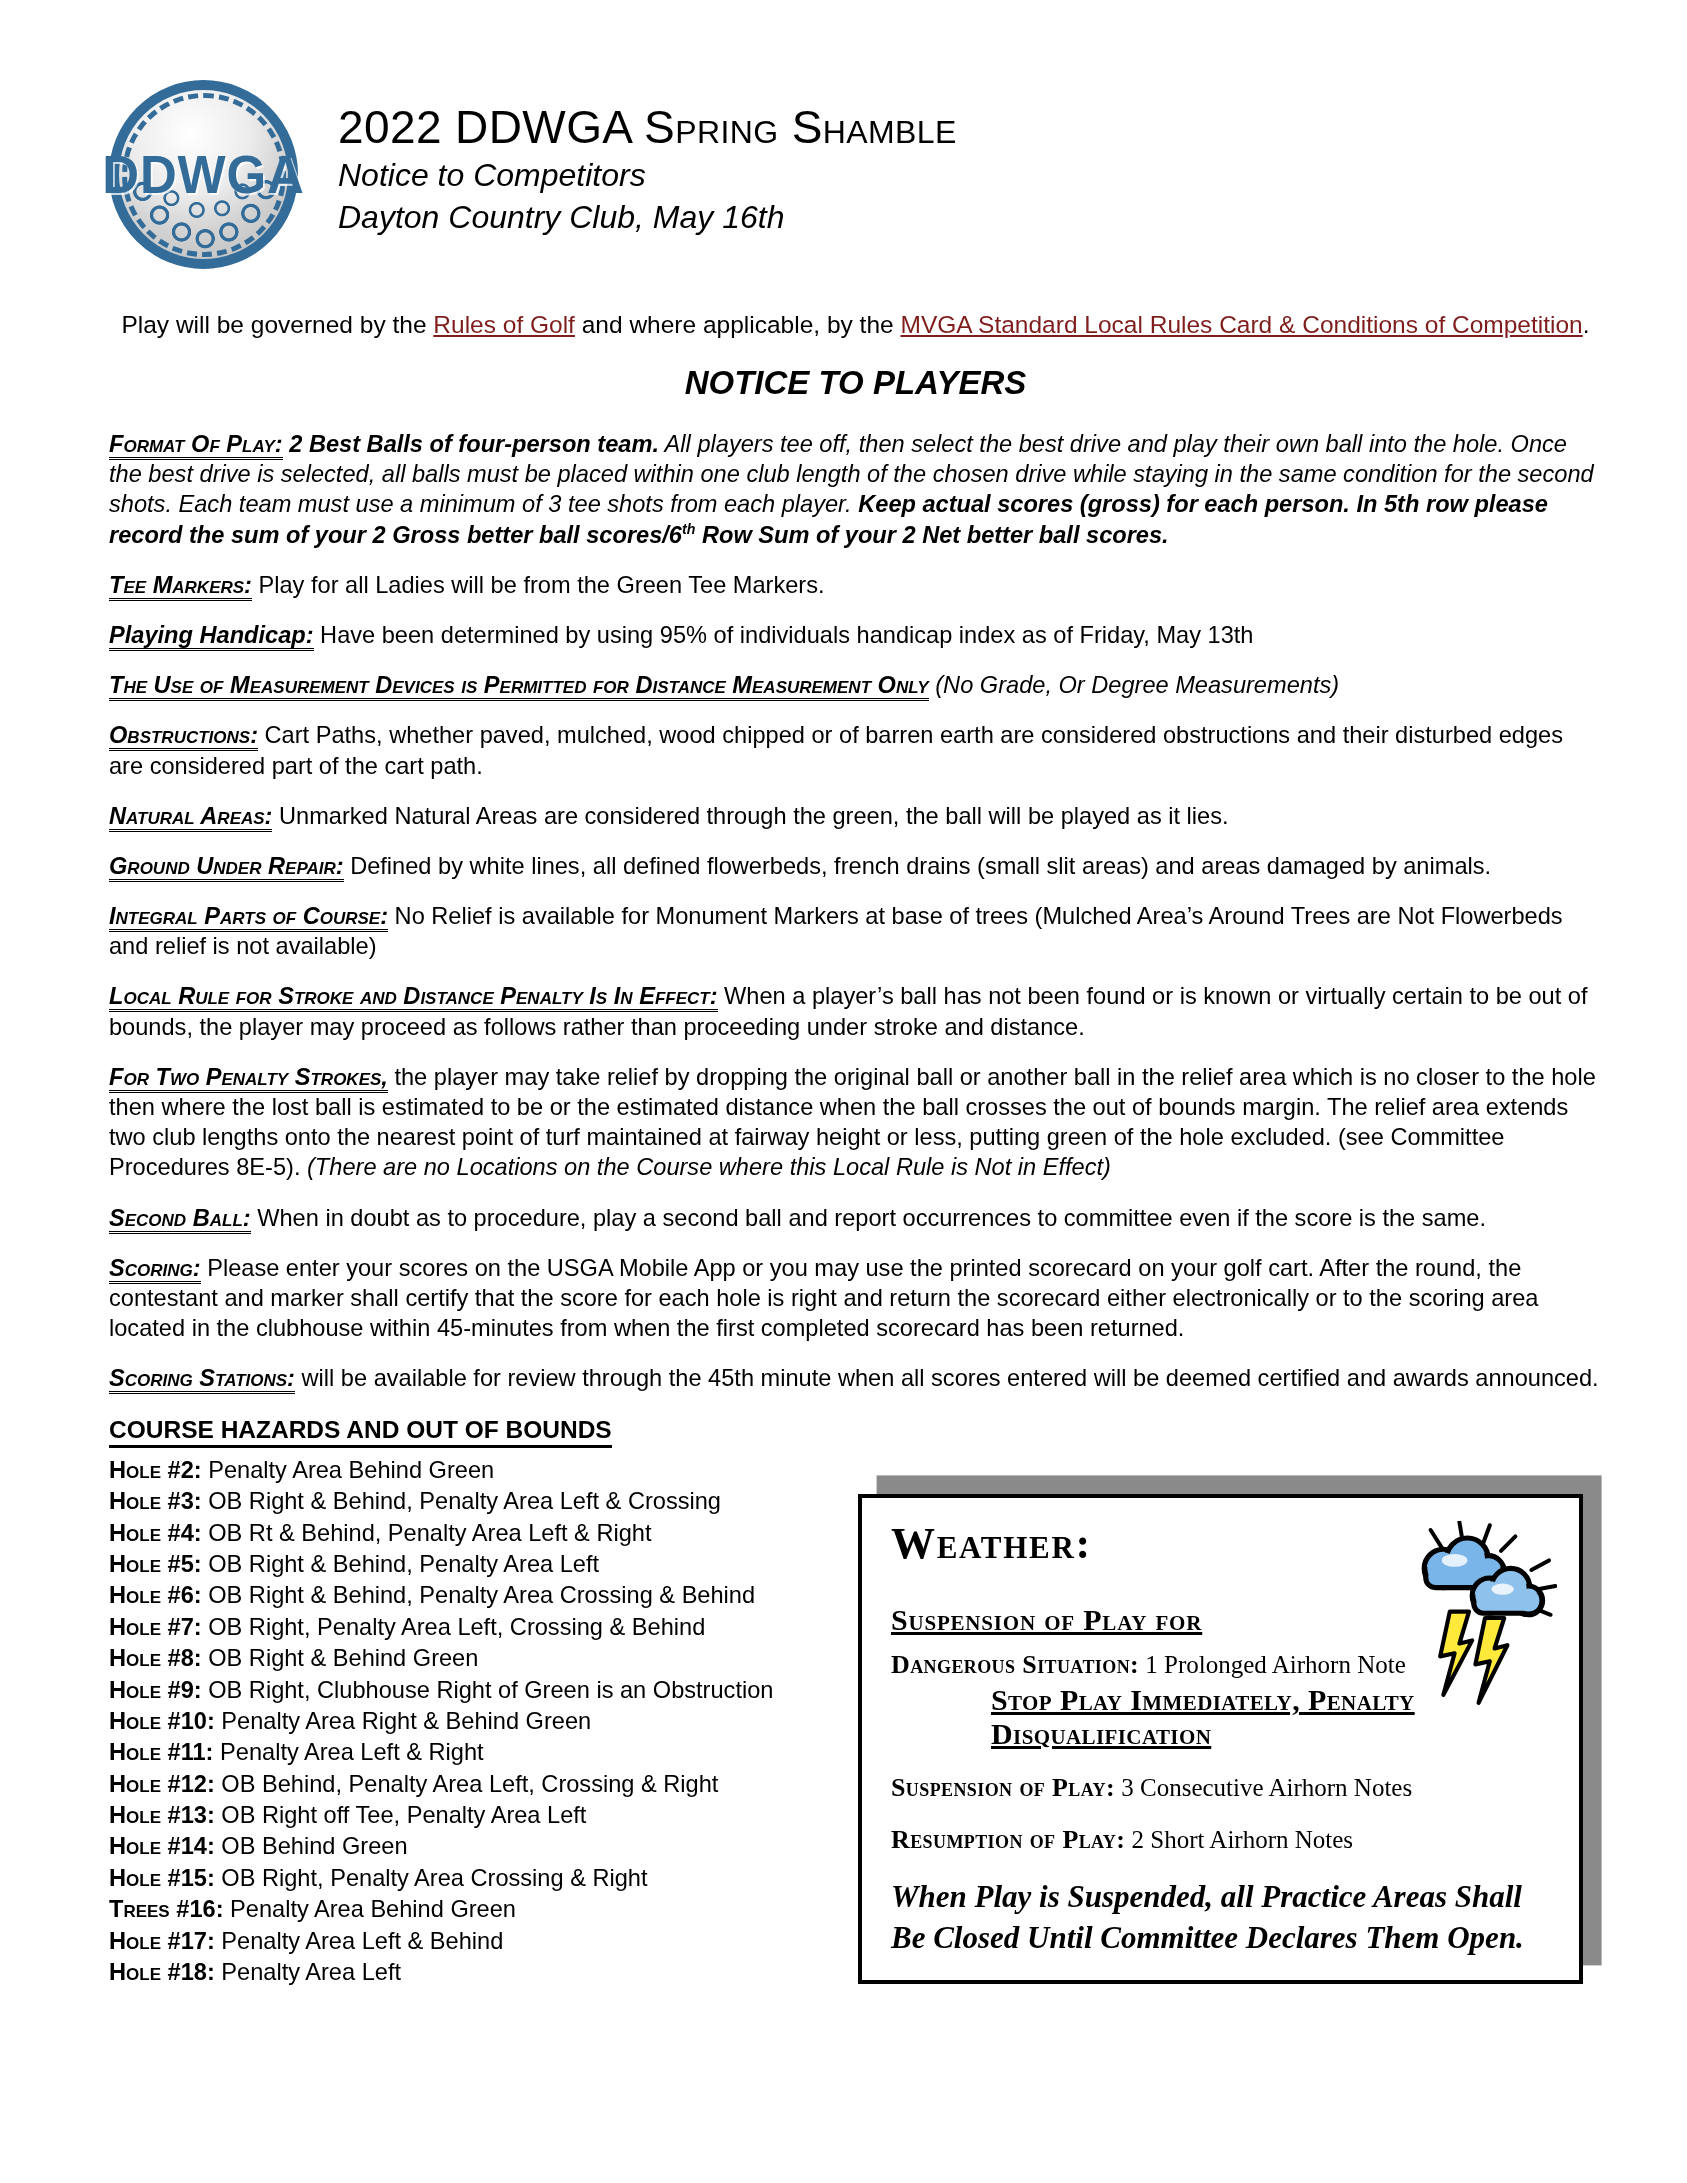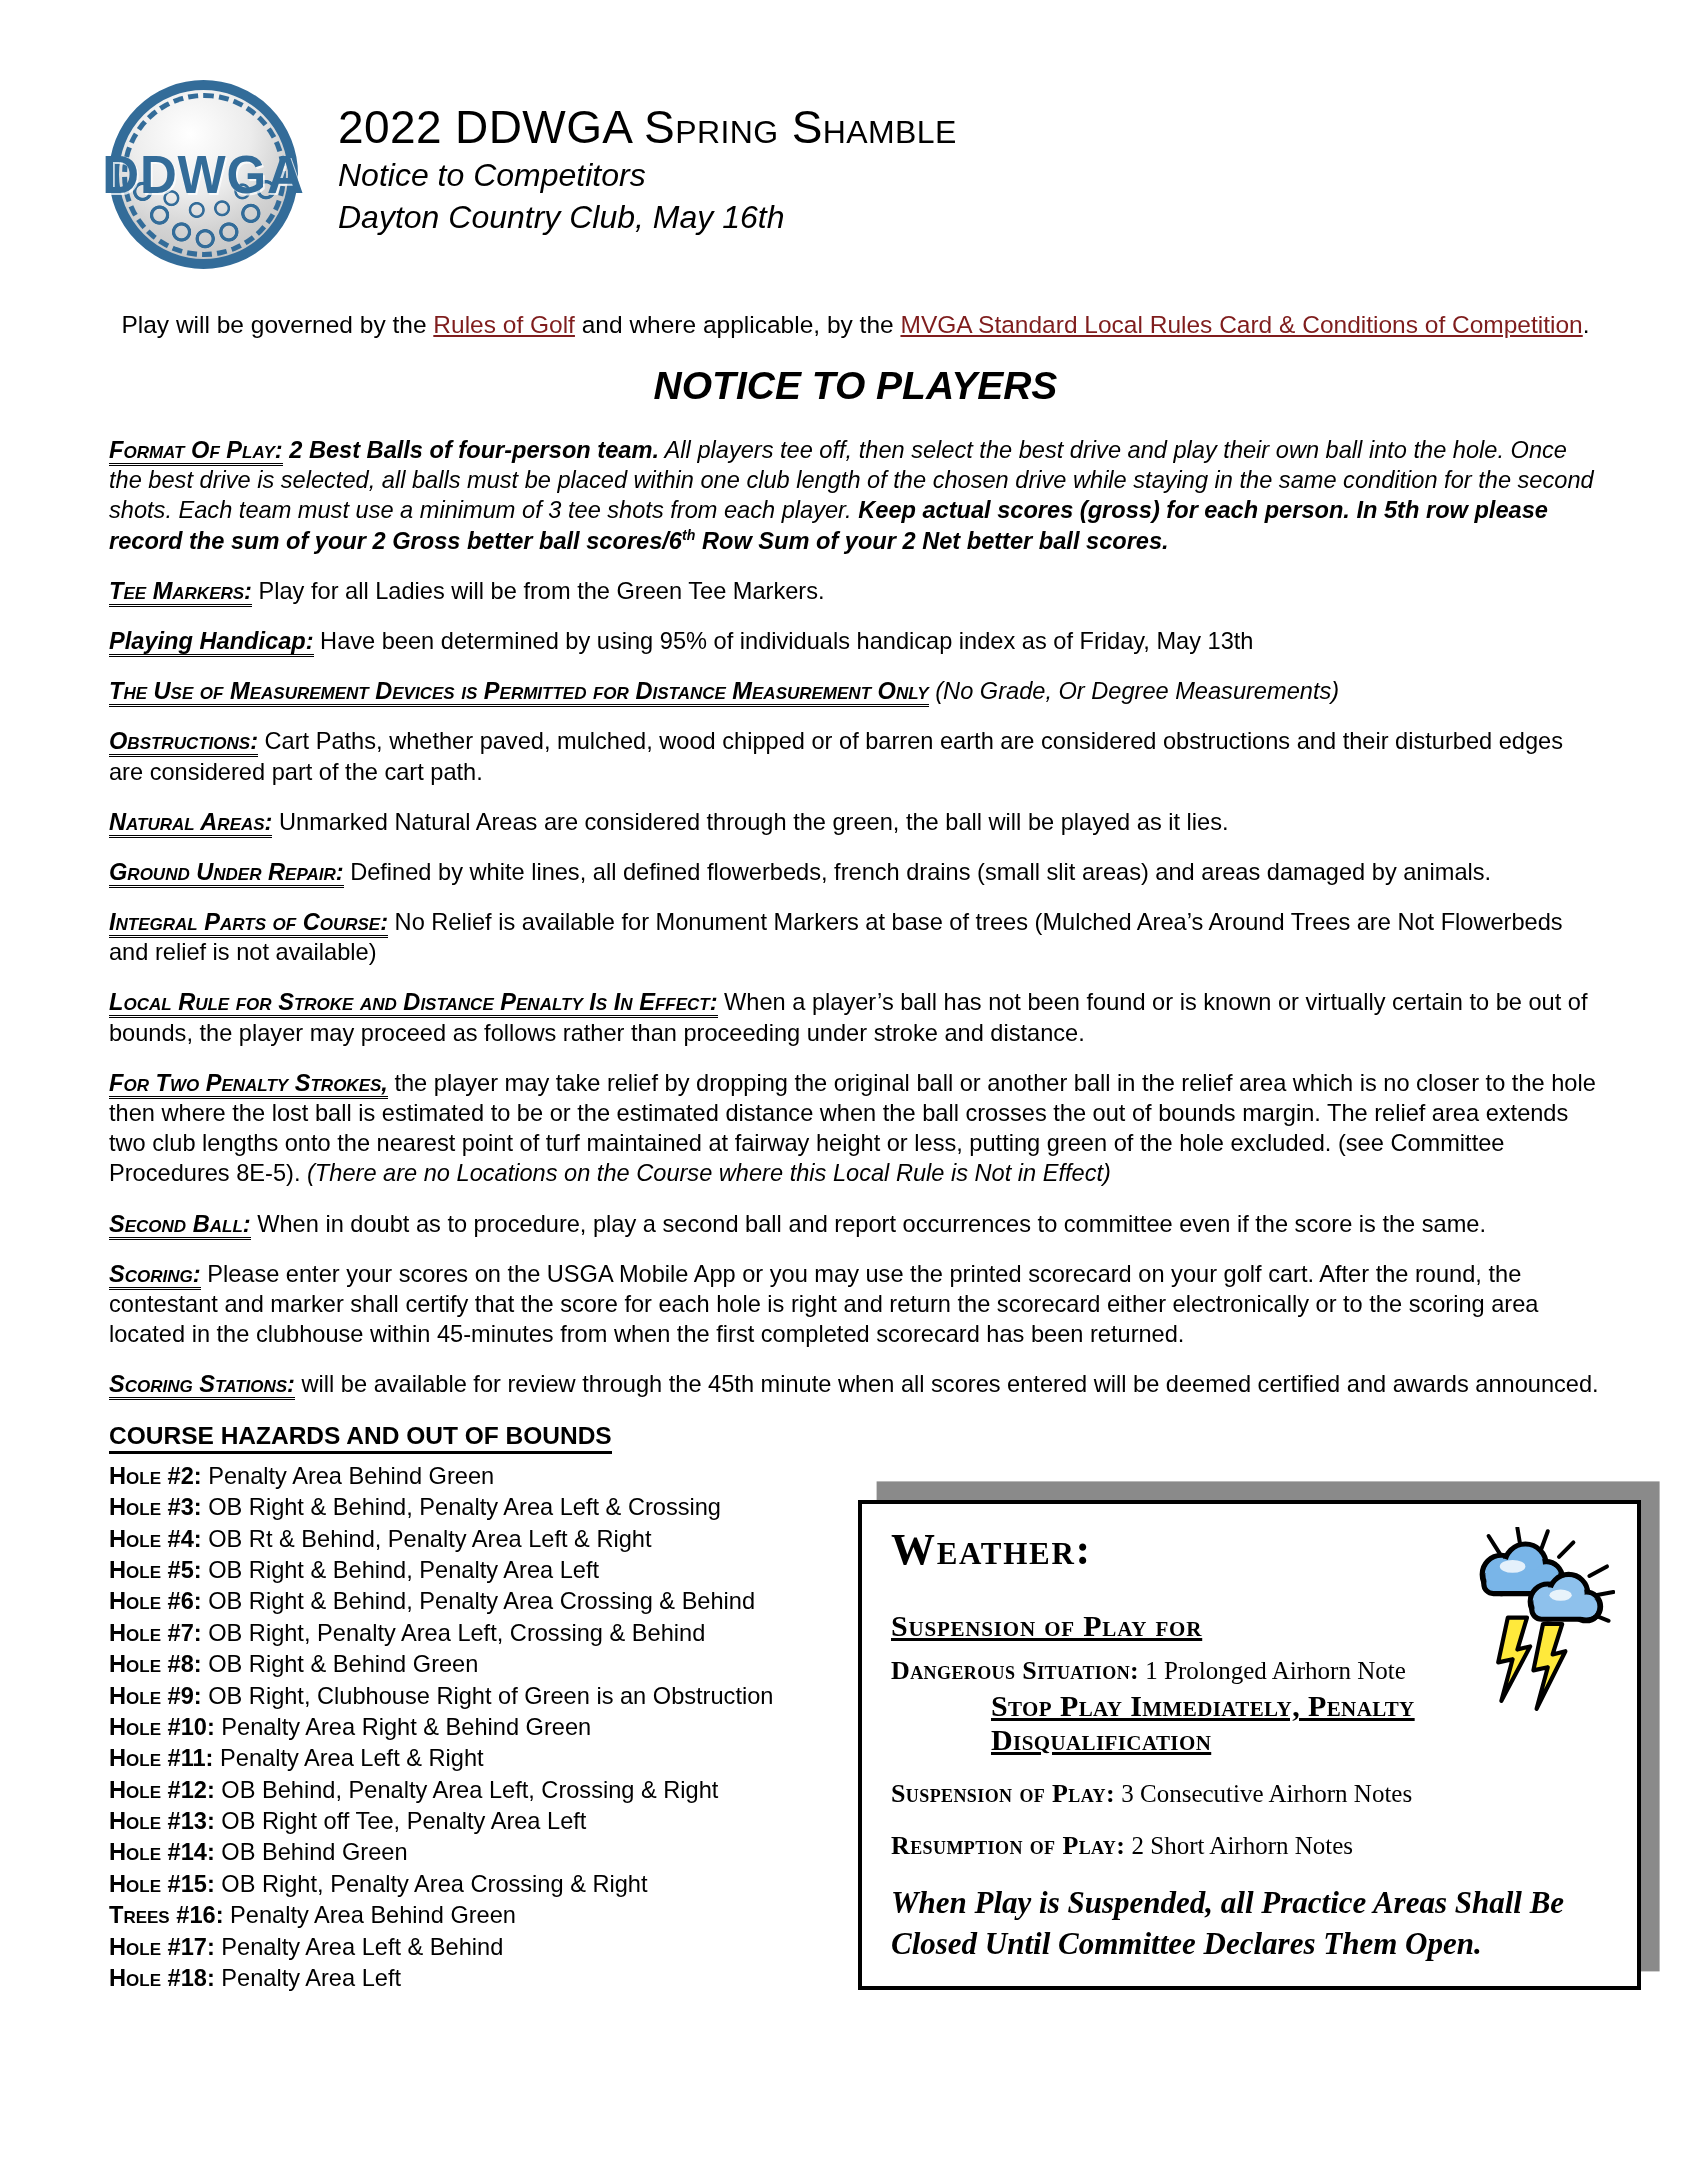--- a/index.html
+++ b/index.html
@@ -45,35 +45,35 @@
   .subtitle{font-size:32px;font-style:italic;line-height:1.22;margin-top:3.4px;}
 
   
   .sc{font-variant:small-caps;text-align:right;}
   .b{font-weight:bold;}
   .i{font-style:italic;}
   sup{font-size:60%;line-height:0;}
 
   .intro{font-size:24.5px;text-align:center;margin:42px 0 0 0;}
   .link{color:#7f1d1d;text-decoration:underline;cursor:pointer;}
-  .notice{font-size:39px;font-weight:bold;font-style:italic;text-align:center;margin:25px 0 0 0;}
+  .notice{font-size:33px;font-weight:bold;font-style:italic;text-align:center;margin:25px 0 0 0;}
 
   .para{font-size:23.6px;line-height:1.28;margin:20px 0 0 0;}
   .fop{margin-top:27px;}
   .lbl{font-weight:bold;font-style:italic;border-bottom:3.4px double #000;padding-bottom:0px;}
   .ball-heading{font-size:36px;font-weight:bold;font-style:italic;margin:22px 0 0 0;letter-spacing:-0.3px;}
 
   
   .bottom{position:relative;margin-top:22px;}
   .hz-heading{display:inline-block;font-size:24.5px;font-weight:bold;border-bottom:3.4px solid #000;padding-bottom:1.7px;margin:0 0 6.7px 0;}
   .hole-row{font-size:23.6px;line-height:1.33;}
   .hole-lbl{font-weight:bold;}
 
   .weather{
-    box-sizing:border-box;position:absolute;left:749px;top:78px;width:783px;min-height:391px;
+    box-sizing:border-box;position:absolute;left:749px;top:78px;width:725px;min-height:391px;
     background:#ffffff;border:4.2px solid #000;box-shadow:18.6px -18.6px 0 0 #8a8a8a;
     padding:20px 25px 22px 29px;font-family:"Liberation Serif", serif;
   }
   .wx-title{font-size:44px;font-weight:bold;font-variant:small-caps;letter-spacing:1.7px;}
   .wx-susp-for{font-size:30px;font-weight:bold;font-variant:small-caps;text-decoration:underline;margin-top:34px;letter-spacing:0.8px;}
   .wx-line{font-size:26px;margin-top:13.5px;}
   .wx-lbl{font-weight:bold;font-variant:small-caps;letter-spacing:0.4px;}
   .wx-val{font-size:25px;}
   .wx-stop{font-size:30px;font-weight:bold;font-variant:small-caps;text-decoration:underline;margin:3.4px 0 0 100px;letter-spacing:0.4px;}
   .wx-gap{margin-top:22px;}

